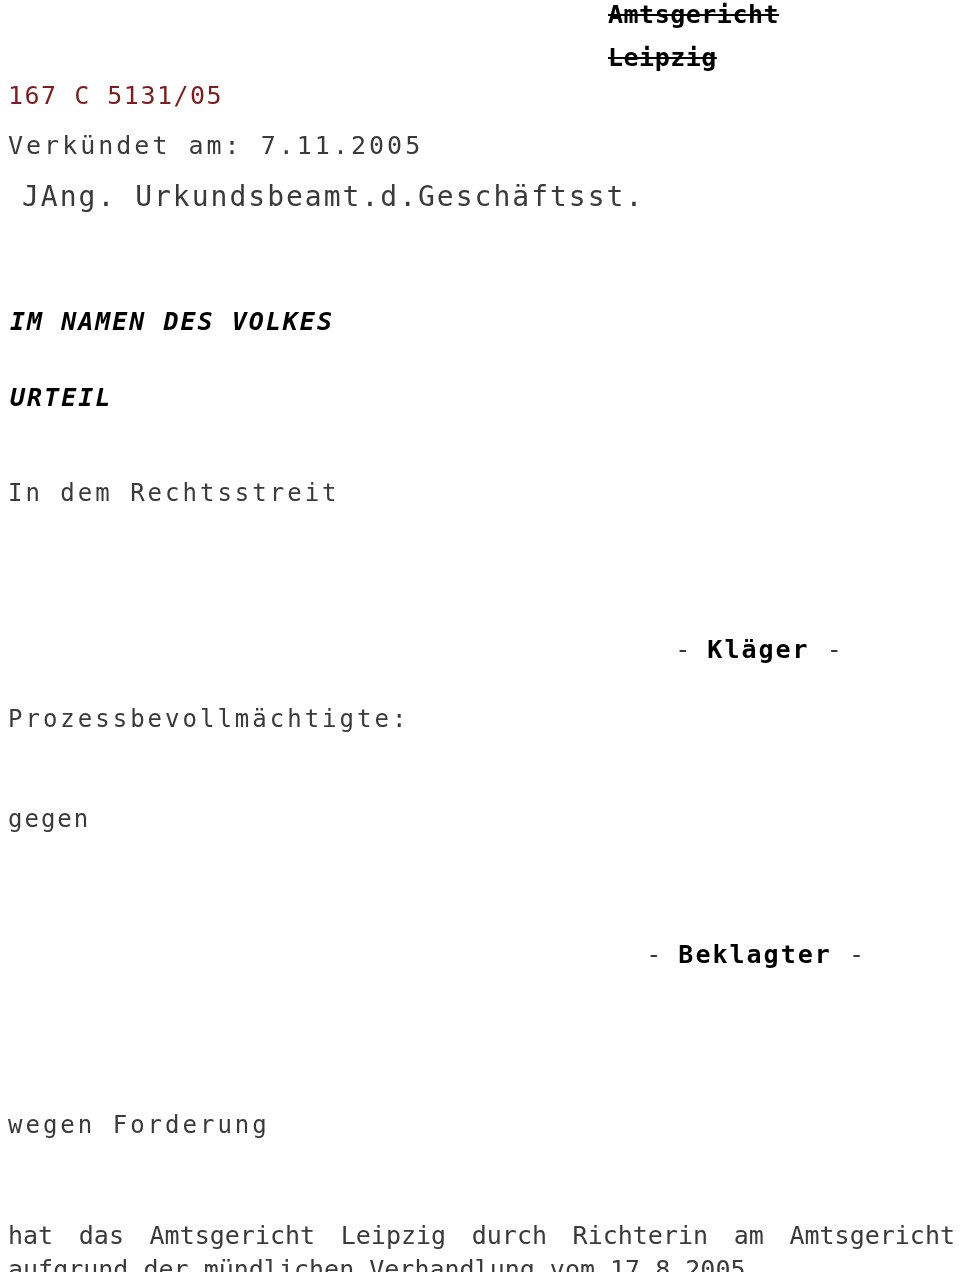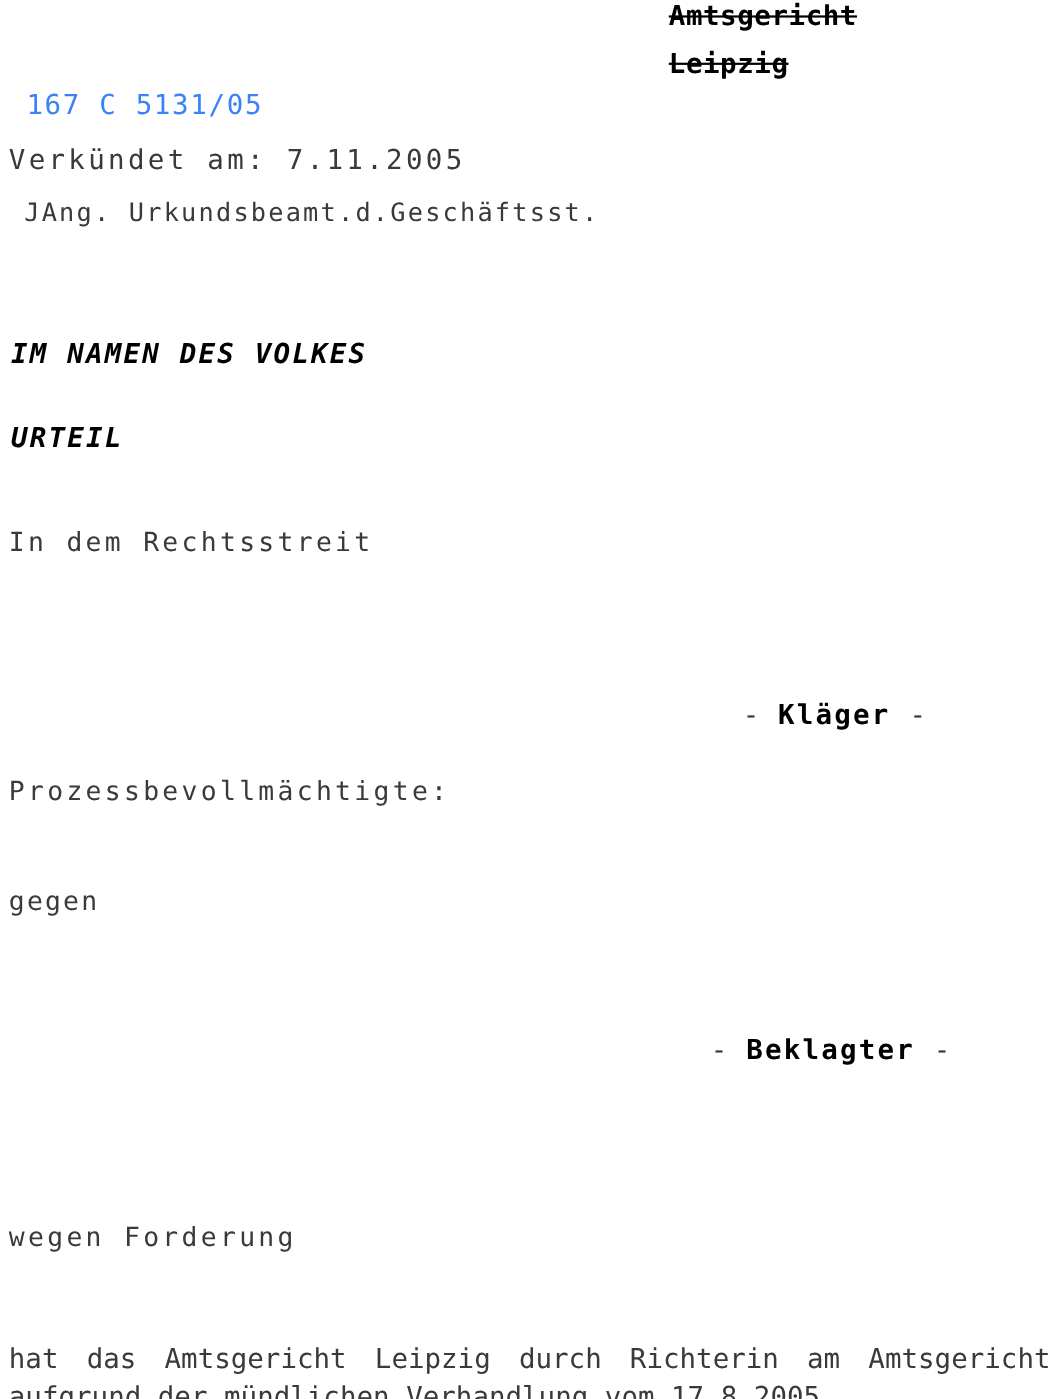--- a/index.html
+++ b/index.html
@@ -42,35 +42,34 @@
   }
   .court-head.l1 { top: 2px; }
   .court-head.l2 { top: 33px; margin-top: 12px; }
 
   
   .case-no {
     left: 8px;
     top: 83px;
     font-size: 25px;
     letter-spacing: 1.5px;
-    color: #3b82f6;
-    margin-left: 16px;
+    color: #7f1d1d;
   }
   .announced {
     left: 8px;
     top: 133px;
     font-size: 25px;
     letter-spacing: 3px;
     color: #3a3a3a;
     text-align: center;
   }
   .clerk {
     left: 22px;
     top: 183px;
-    font-size: 23px;
+    font-size: 28px;
     letter-spacing: 2px;
     color: #3a3a3a;
   }
 
   
   .formal {
     left: 10px;
     font-size: 25px;
     font-weight: bold;
     font-style: italic;

